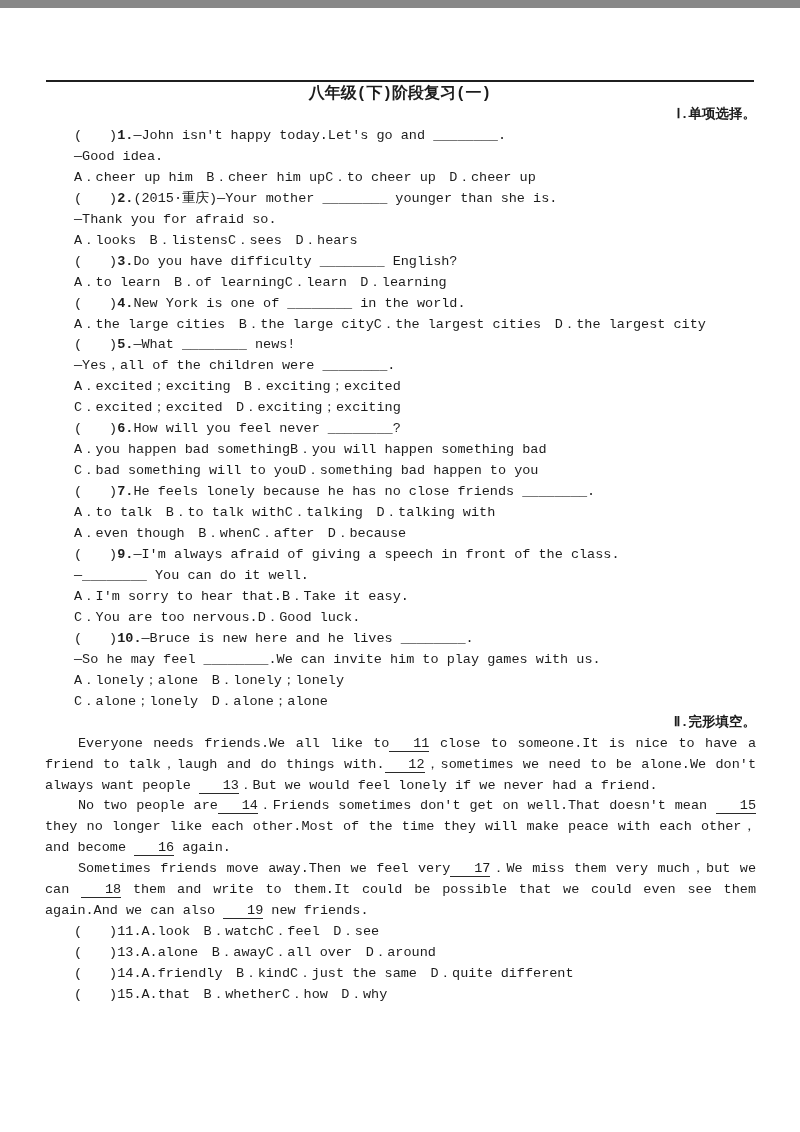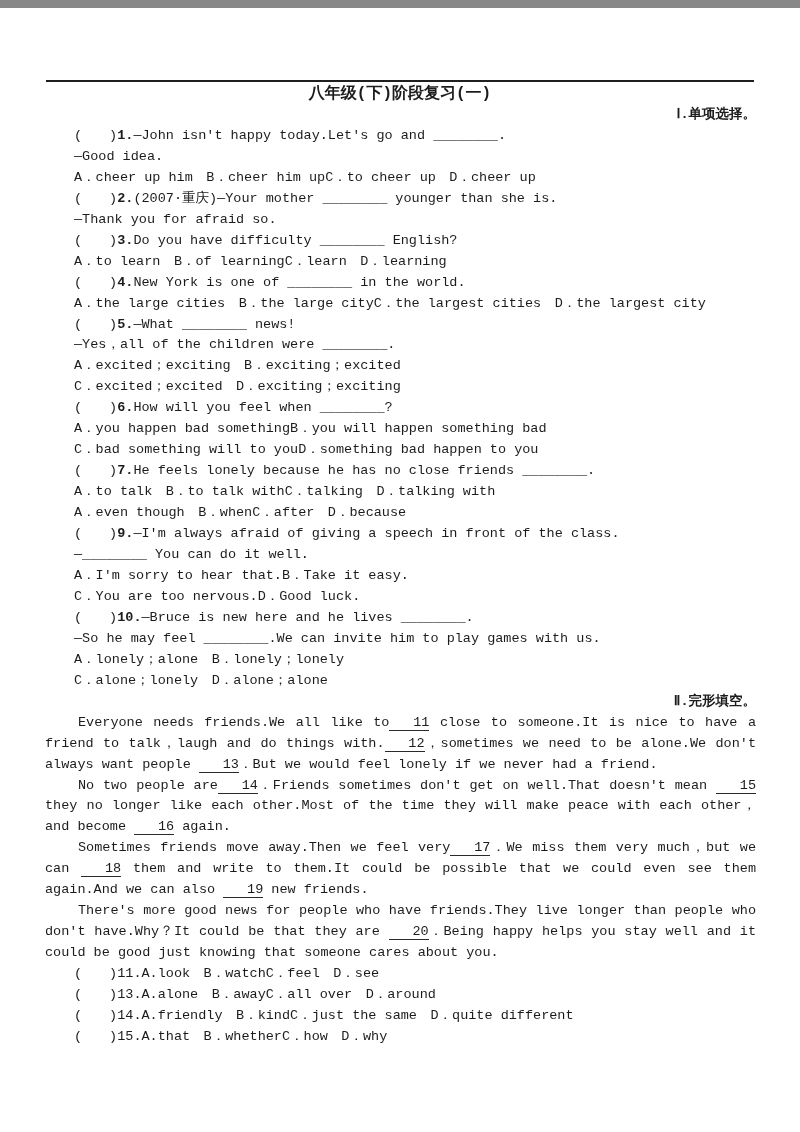--- a/index.html
+++ b/index.html
@@ -54,31 +54,32 @@
 <div class="page">
   <div class="rule"></div>
   <h1 class="title">八年级(下)阶段复习(一)</h1>
   <div class="body">
     <div class="indent">
       <div class="line heading">Ⅰ.单项选择。</div>
       <div id="s1-questions">
           <div class="line"><span>(　　)</span><span class="q-num-bold">1.</span><span>—John isn't happy today.Let's go and ________.</span></div>
           <div class="line">—Good idea.</div>
           <div class="line">A．cheer up him　B．cheer him upC．to cheer up　D．cheer up</div>
-          <div class="line"><span>(　　)</span><span class="q-num-bold">2.</span><span>(2007·重庆)—Your mother ________ younger than she is.</span></div>
+          <div class="line"><span>(　　)</span><span class="q-num-bold">2.</span><span>(2015·重庆)—Your mother ________ younger than she is.</span></div>
           <div class="line">—Thank you for afraid so.</div>
+          <div class="line">A．looks　B．listensC．sees　D．hears</div>
           <div class="line"><span>(　　)</span><span class="q-num-bold">3.</span><span>Do you have difficulty ________ English?</span></div>
           <div class="line">A．to learn　B．of learningC．learn　D．learning</div>
           <div class="line"><span>(　　)</span><span class="q-num-bold">4.</span><span>New York is one of ________ in the world.</span></div>
           <div class="line">A．the large cities　B．the large cityC．the largest cities　D．the largest city</div>
           <div class="line"><span>(　　)</span><span class="q-num-bold">5.</span><span>—What ________ news!</span></div>
           <div class="line">—Yes，all of the children were ________.</div>
           <div class="line">A．excited；exciting　B．exciting；excited</div>
           <div class="line">C．excited；excited　D．exciting；exciting</div>
-          <div class="line"><span>(　　)</span><span class="q-num-bold">6.</span><span>How will you feel when ________?</span></div>
+          <div class="line"><span>(　　)</span><span class="q-num-bold">6.</span><span>How will you feel never ________?</span></div>
           <div class="line">A．you happen bad somethingB．you will happen something bad</div>
           <div class="line">C．bad something will to youD．something bad happen to you</div>
           <div class="line"><span>(　　)</span><span class="q-num-bold">7.</span><span>He feels lonely because he has no close friends ________.</span></div>
           <div class="line">A．to talk　B．to talk withC．talking　D．talking with</div>
           <div class="line">A．even though　B．whenC．after　D．because</div>
           <div class="line"><span>(　　)</span><span class="q-num-bold">9.</span><span>—I'm always afraid of giving a speech in front of the class.</span></div>
           <div class="line">—________ You can do it well.</div>
           <div class="line">A．I'm sorry to hear that.B．Take it easy.</div>
           <div class="line">C．You are too nervous.D．Good luck.</div>
           <div class="line"><span>(　　)</span><span class="q-num-bold">10.</span><span>—Bruce is new here and he lives ________.</span></div>
@@ -86,21 +87,20 @@
           <div class="line">A．lonely；alone　B．lonely；lonely</div>
           <div class="line">C．alone；lonely　D．alone；alone</div>
         </div>
     </div>
     <div>
       <div class="line heading indent">Ⅱ.完形填空。</div>
       <div id="s2-passage">
           <p class="para">Everyone needs friends.We all like to<span class="blank">11</span> close to someone.It is nice to have a friend to talk，laugh and do things with.<span class="blank">12</span>，sometimes we need to be alone.We don't always want people <span class="blank">13</span>．But we would feel lonely if we never had a friend.</p>
           <p class="para">No two people are<span class="blank">14</span>．Friends sometimes don't get on well.That doesn't mean <span class="blank">15</span> they no longer like each other.Most of the time they will make peace with each other，and become <span class="blank">16</span> again.</p>
           <p class="para">Sometimes friends move away.Then we feel very<span class="blank">17</span>．We miss them very much，but we can <span class="blank">18</span> them and write to them.It could be possible that we could even see them again.And we can also <span class="blank">19</span> new friends.</p>
-          <p class="para">There's more good news for people who have friends.They live longer than people who don't have.Why？It could be that they are <span class="blank">20</span>．Being happy helps you stay well and it could be good just knowing that someone cares about you.</p>
         </div>
       <div class="indent">
         <div id="s2-questions">
             <div class="line"><span>(　　)</span><span class="q-num">11.</span><span>A.look　B．watchC．feel　D．see</span></div>
             <div class="line"><span>(　　)</span><span class="q-num">13.</span><span>A.alone　B．awayC．all over　D．around</span></div>
             <div class="line"><span>(　　)</span><span class="q-num">14.</span><span>A.friendly　B．kindC．just the same　D．quite different</span></div>
             <div class="line"><span>(　　)</span><span class="q-num">15.</span><span>A.that　B．whetherC．how　D．why</span></div>
           </div>
       </div>
     </div>

